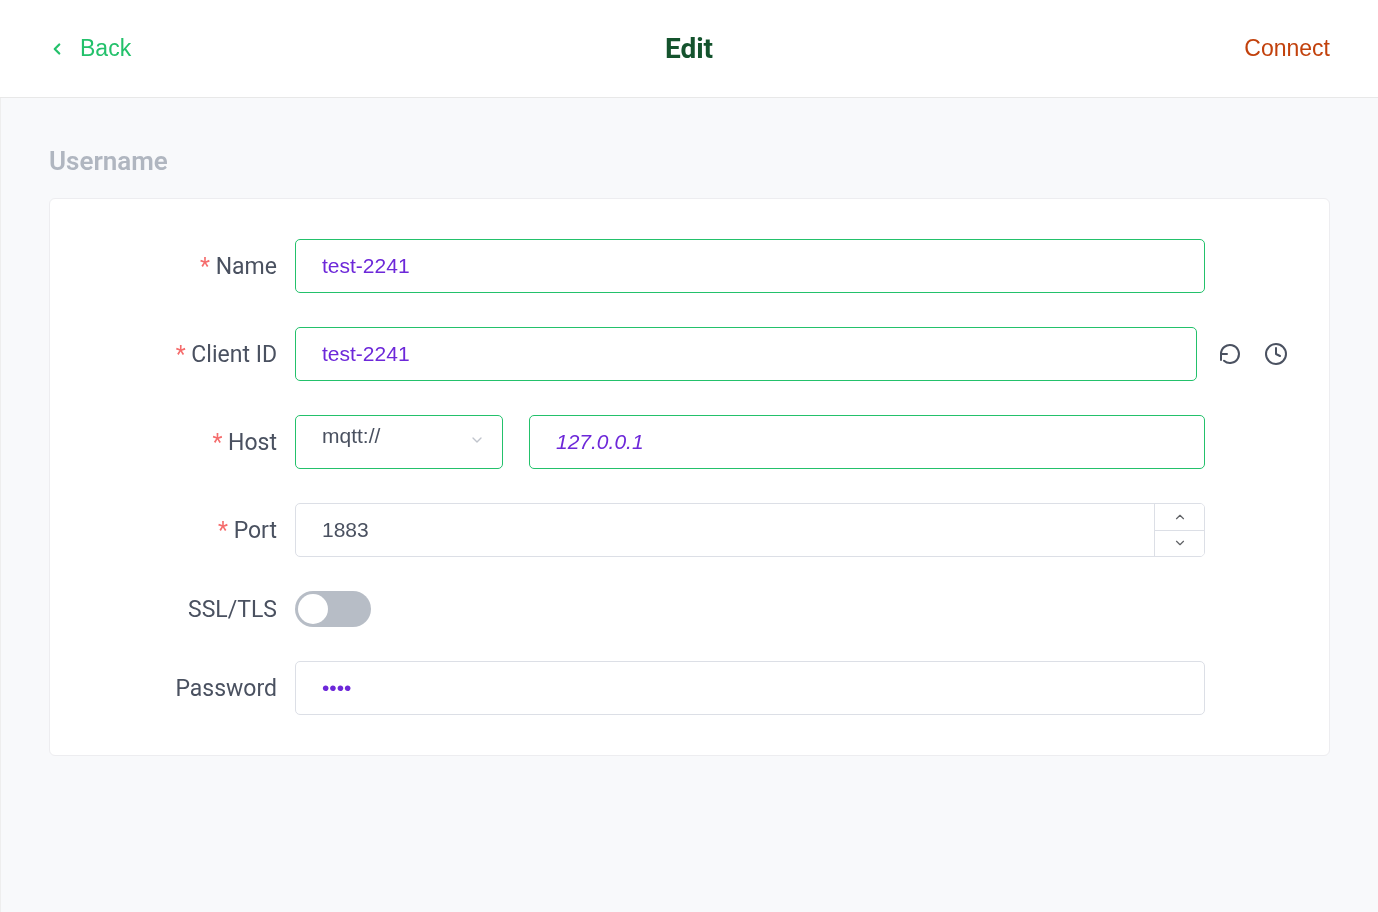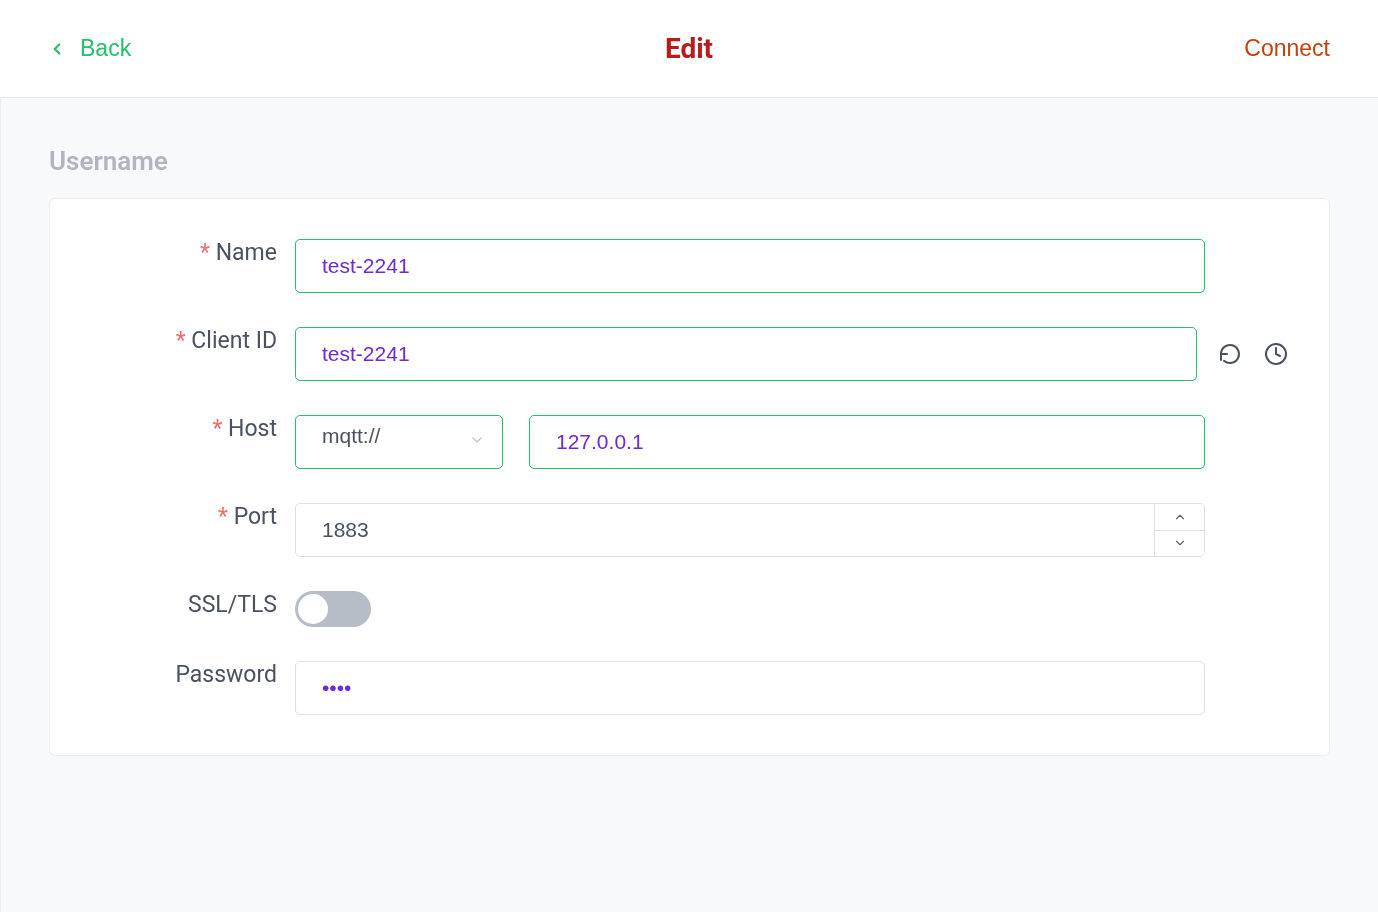--- a/index.html
+++ b/index.html
@@ -28,21 +28,21 @@
       font-size: 23px;
       font-weight: 500;
       cursor: pointer;
       background: none;
       border: none;
     }
     .back-btn svg { width: 18px; height: 18px; }
     .page-title {
       font-size: 28px;
       font-weight: 700;
-      color: #b91c1c;
+      color: #14532d;
       position: absolute;
       left: 50%;
       transform: translateX(-50%);
     }
     .connect-btn {
       color: #c2410c;
       font-size: 23px;
       font-weight: 500;
       cursor: pointer;
       background: none;
@@ -62,21 +62,21 @@
     }
     .form-panel {
       background: #fff;
       border: 1px solid #ededf0;
       border-radius: 6px;
       margin: 0 48px;
       padding: 40px 40px 40px 40px;
     }
     .form-row {
       display: flex;
-      align-items: flex-start;
+      align-items: center;
       margin-bottom: 34px;
     }
     .form-row:last-child { margin-bottom: 0; }
     .form-label {
       width: 205px;
       text-align: right;
       padding-right: 18px;
       font-size: 23px;
       color: #4a5160;
       flex-shrink: 0;
@@ -249,21 +249,21 @@
       <div class="form-label required">Host</div>
       <div class="host-row-inputs input-flex-910">
         <div class="select-wrap">
           <input class="select-input" readonly="" value="mqtt://" style="">
           <span class="select-arrow">
             <svg width="16" height="16" viewBox="0 0 24 24" fill="none" stroke="currentColor" stroke-width="2" stroke-linecap="round" stroke-linejoin="round">
                 <polyline points="6 9 12 15 18 9"></polyline>
               </svg>
           </span>
         </div>
-        <input class="text-input green" type="text" style="flex: 1 1 0%;" value="127.0.0.1">
+        <input class="text-input green" type="text" style="flex: 1 1 0%; font-style: italic;" value="127.0.0.1">
       </div>
     </div>
 
     <div class="form-row">
       <div class="form-label required">Port</div>
       <div class="number-wrap input-flex-910">
         <input class="number-input" type="text" value="1883" style="">
         <div class="number-steppers">
           <button class="stepper-btn">
             <svg width="14" height="14" viewBox="0 0 24 24" fill="none" stroke="currentColor" stroke-width="2" stroke-linecap="round" stroke-linejoin="round">

